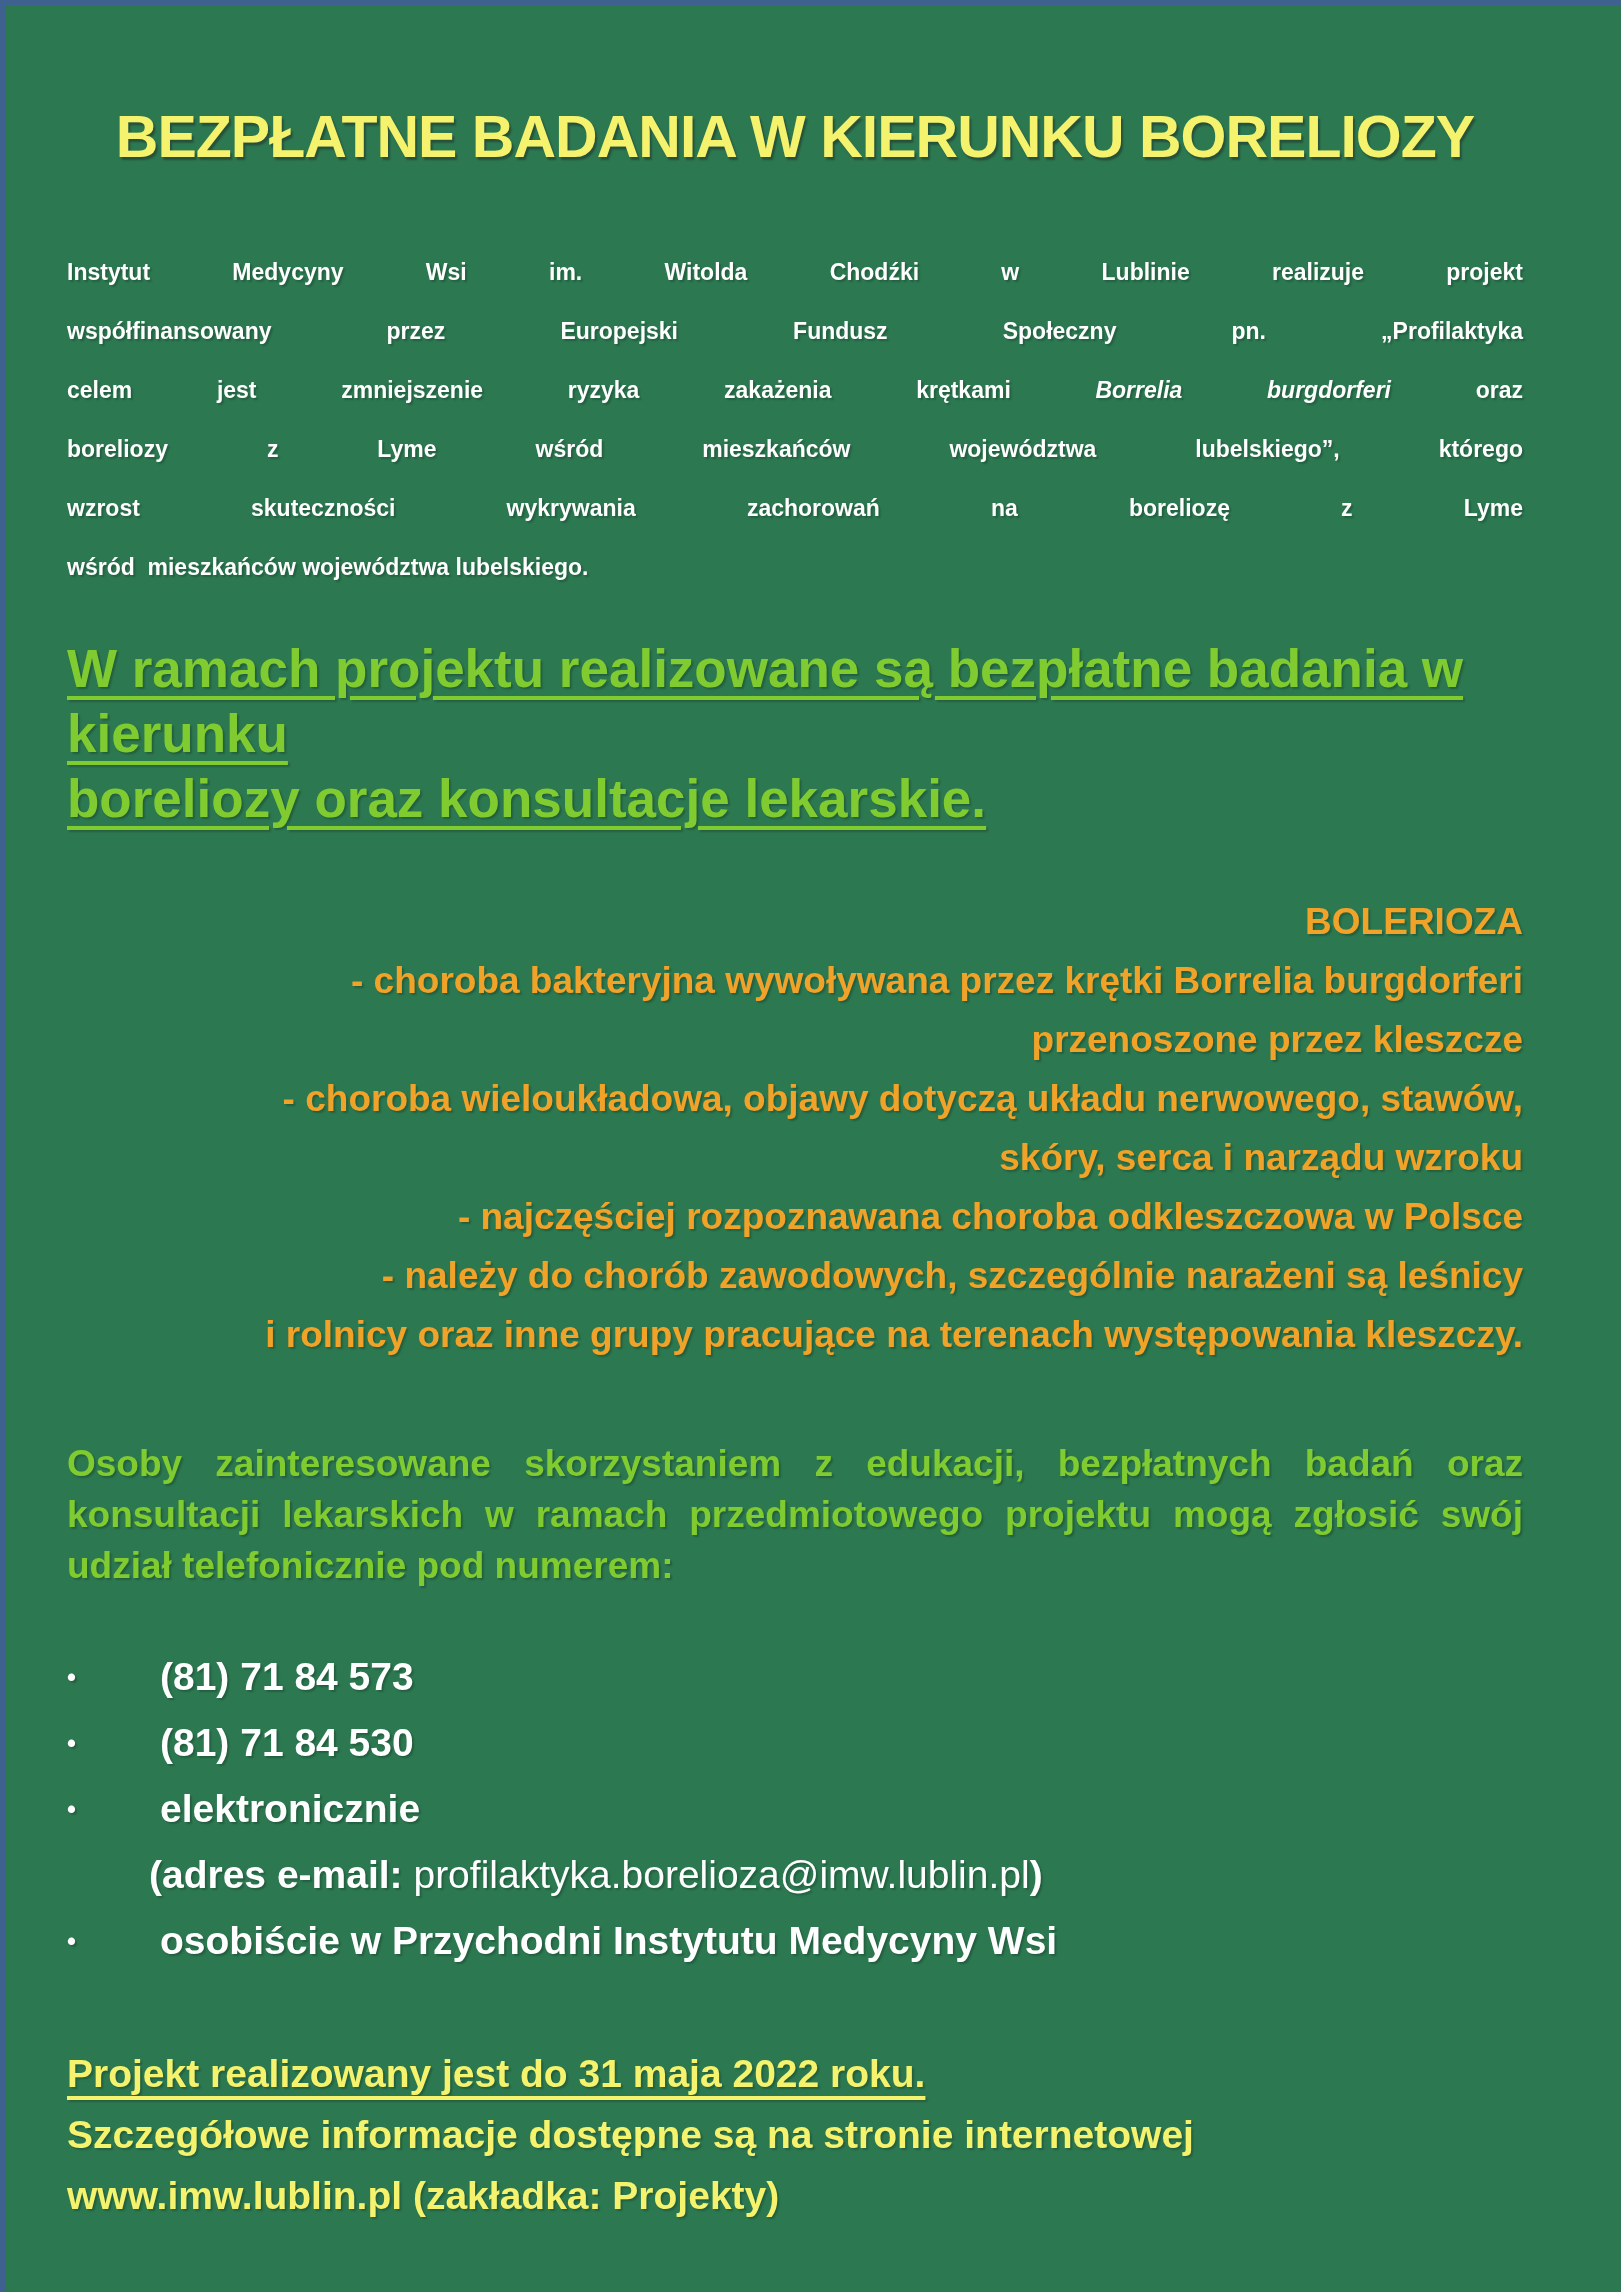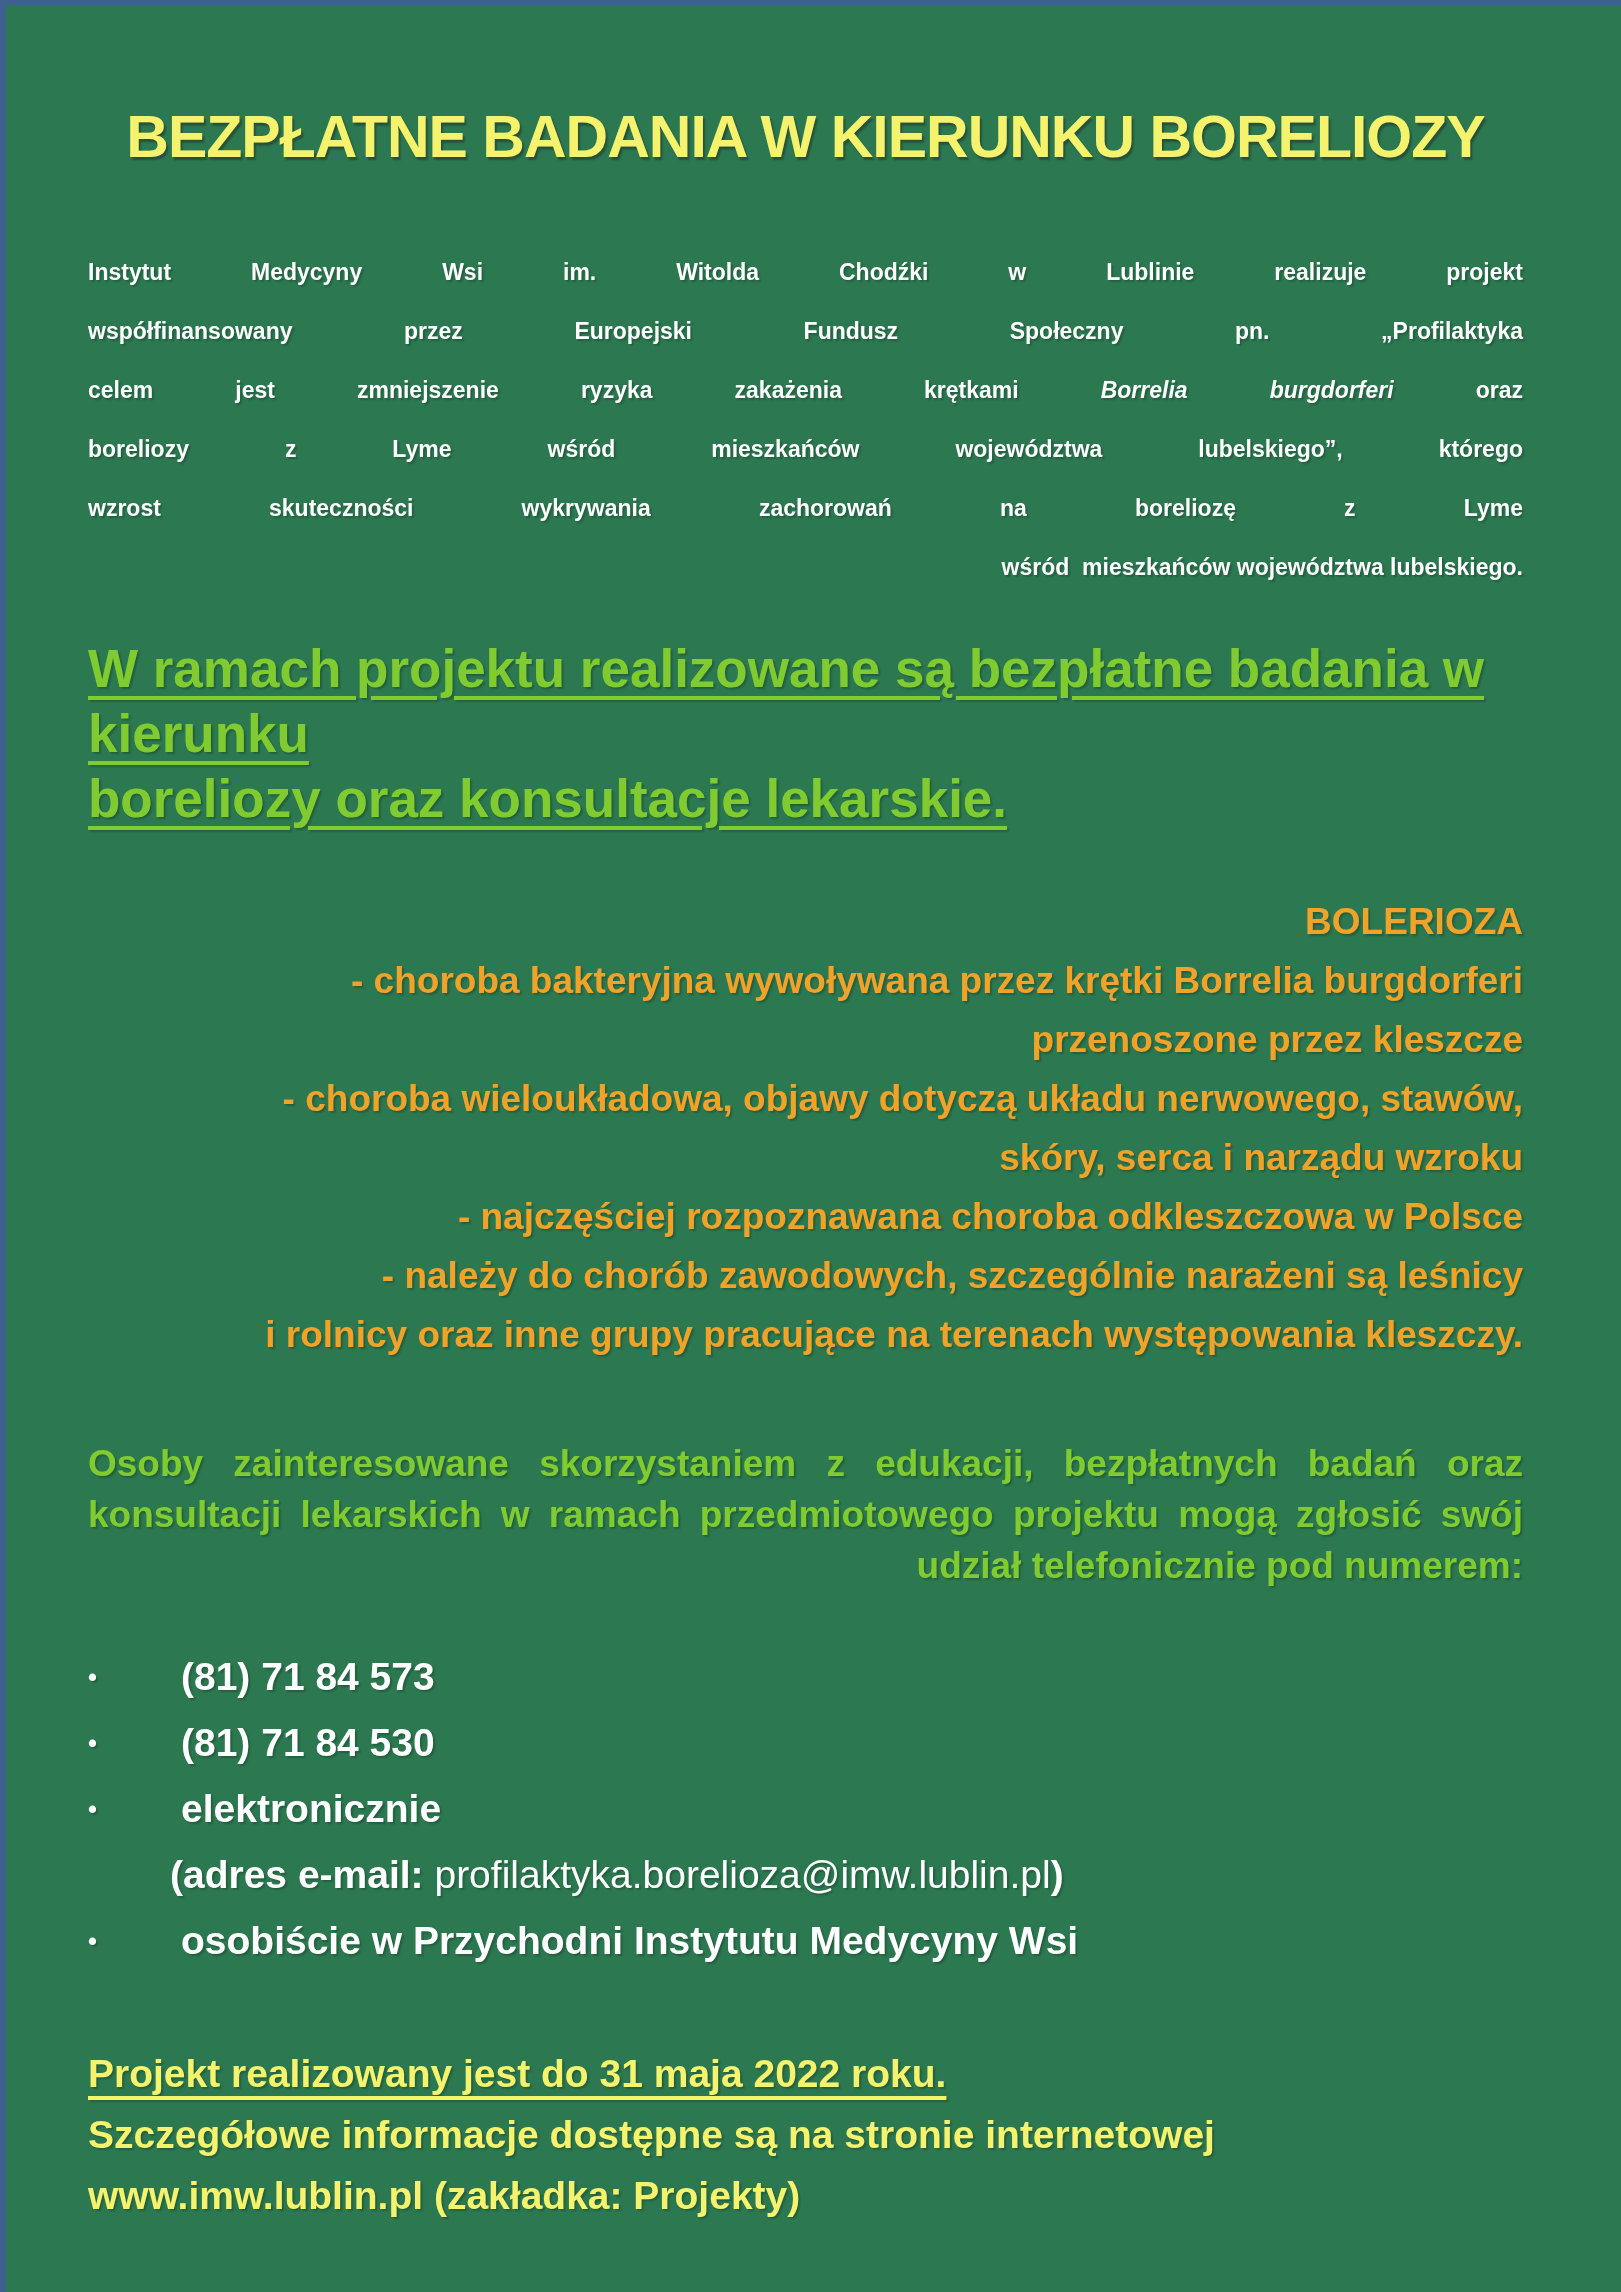--- a/index.html
+++ b/index.html
@@ -16,41 +16,41 @@
     position:relative;
     width:1621px;height:2293px;
     box-sizing:border-box;
     background:var(--green);
     border-top:5.9px solid var(--blue);
     border-left:6.9px solid var(--blue);
     overflow:hidden;
     font-weight:bold;
   }
   .content{
-    padding:0 98px 0 82px;
+    padding:0 98px 0 61px;
   }
   .poster-title{
     margin-top:100px;
     text-align:center;
     color:var(--yellow);
     font-size:59px;
     line-height:65px;
     letter-spacing:-1px;
     text-shadow:2px 2.9px 2px rgba(30,30,30,.45);
     white-space:nowrap;
   }
   .intro{
     margin-top:73px;
     color:var(--white);
     font-size:23px;
     line-height:59px;
     text-shadow:2px 2px 2px rgba(0,0,0,.22);
   }
   .jline{text-align:justify;text-align-last:justify;}
-  .jlast{text-align:right;white-space:pre-wrap;}
+  .jlast{text-align:left;white-space:pre-wrap;}
   .highlight{
     margin-top:39px;
     color:var(--lime);
     font-size:53px;
     line-height:65px;
     text-shadow:2px 2px 2px rgba(0,0,0,.22);
   }
   .underlined{
     text-decoration:underline;
     text-decoration-thickness:3.9px;

